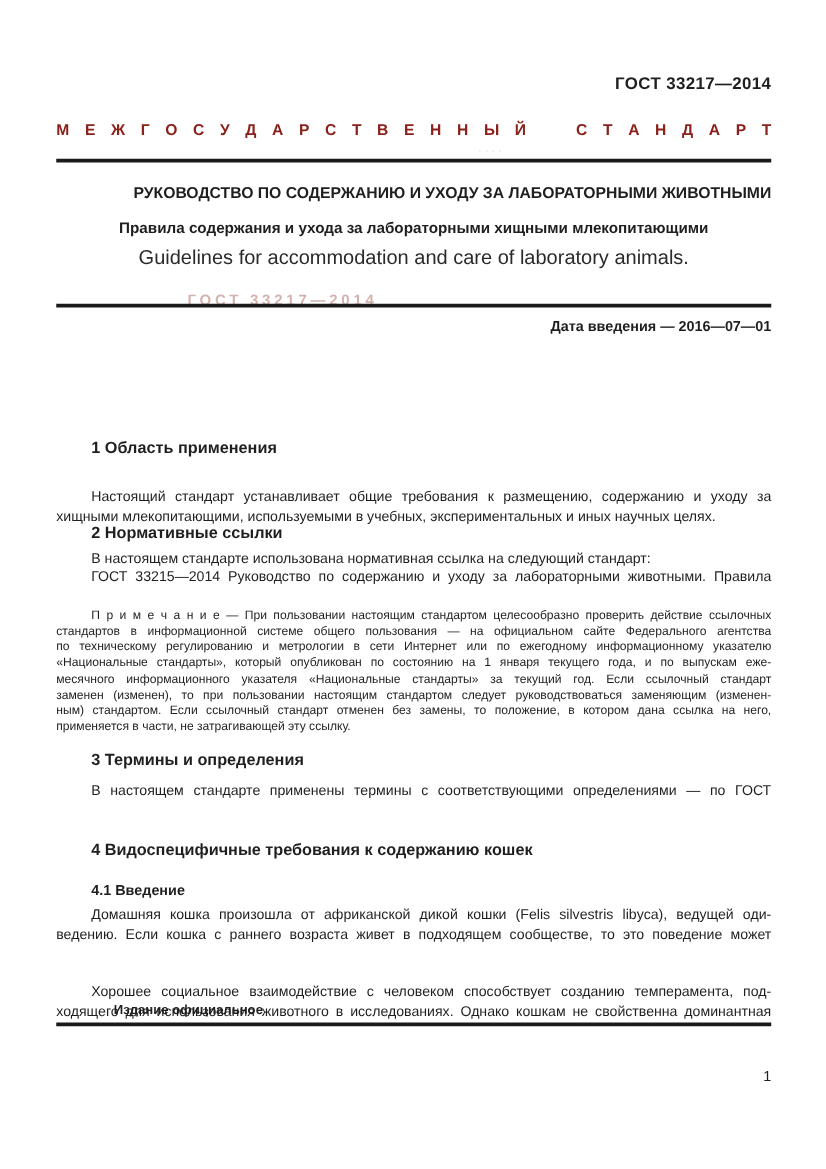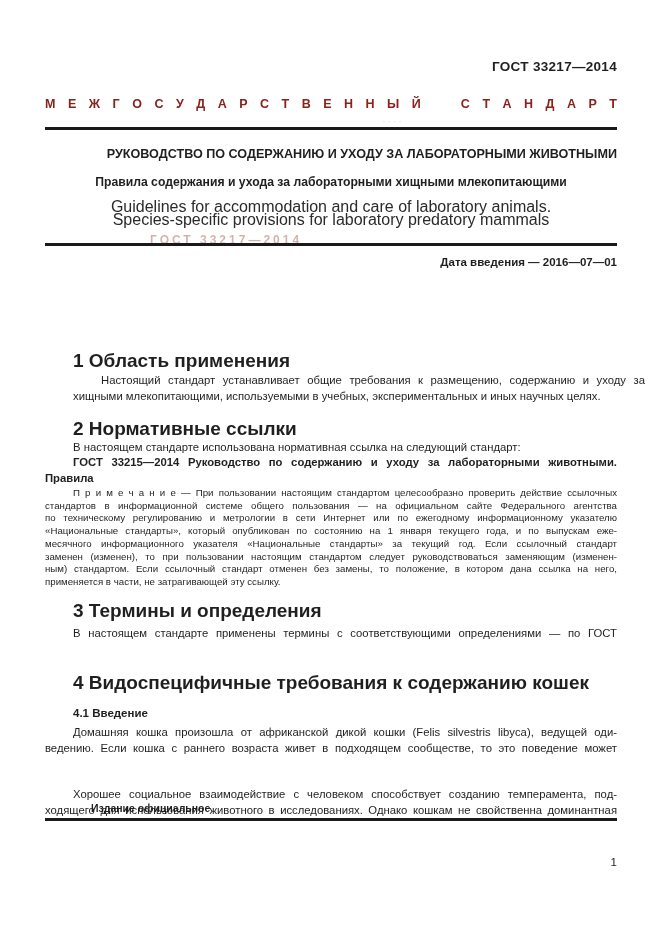--- a/index.html
+++ b/index.html
@@ -12,25 +12,25 @@
   .std-type{top:97px;display:flex;justify-content:space-between;font-weight:bold;font-size:12.5px;color:#8a211b;}
   .std-type .sp{width:15px;}
   .rule{height:3px;background:#1a1a1a;z-index:3;}
   .rule1{top:127px;}
   .rule2{top:243px;}
   .rule3{top:818px;height:2.5px;}
   .title-main{top:147px;text-align:right;font-weight:bold;font-size:12.6px;}
   .title-sub{top:175px;text-align:center;font-weight:bold;font-size:12.2px;}
   .title-en{top:200px;text-align:center;font-size:16px;line-height:13px;color:#2a2a2a;}
   .date-line{top:256px;text-align:right;font-weight:bold;font-size:11.5px;}
-  .h-num{font-weight:bold;font-size:19px;padding-left:28px;box-sizing:border-box;}
+  .h-num{font-weight:bold;font-size:13px;padding-left:28px;box-sizing:border-box;}
   .h1{top:350px;} .h2{top:418px;} .h3{top:600px;} .h4{top:672px;}
   .sub-h{top:707px;font-weight:bold;font-size:11.5px;padding-left:28px;box-sizing:border-box;}
   .para{font-size:11.3px;line-height:15.5px;}
-  .p1{top:373px;margin-left:28px;} .p2a{top:440px;} .p2b{top:455px;font-weight:bold;}
+  .p1{top:391px;} .p2a{top:440px;} .p2b{top:455px;}
   .note{top:487px;font-size:9.7px;line-height:12.7px;}
   .p3{top:626px;} .p4{top:725px;} .p5{top:787px;}
   .pline{text-align:justify;text-align-last:justify;}
   .pline.first{text-indent:28px;}
   .pline.last{text-align-last:left;}
   .edition{top:802px;font-weight:bold;font-size:10.5px;margin-left:46px;}
   .pagenum{top:856px;text-align:right;font-size:11.5px;}
   .ghost{position:absolute;z-index:1;color:rgba(145,62,52,.40);font-weight:bold;pointer-events:none;}
   .ghost1{left:150px;top:233px;font-size:12px;letter-spacing:3px;filter:blur(.6px);}
   .ghost2{left:252px;top:806px;font-size:9px;letter-spacing:4px;opacity:.55;filter:blur(.7px);}
@@ -75,21 +75,20 @@
 
   <div class="abs rule rule1"></div>
 
   <span class="ghost ghost3">····</span>
 
   <div class="abs title-main">РУКОВОДСТВО ПО СОДЕРЖАНИЮ И УХОДУ ЗА ЛАБОРАТОРНЫМИ ЖИВОТНЫМИ</div>
   <div class="abs title-sub">Правила содержания и ухода за лабораторными хищными млекопитающими</div>
 
   <div class="abs title-en">
     <div>Guidelines for accommodation and care of laboratory animals.</div>
-    <div>Species-specific provisions for laboratory predatory mammals</div>
   </div>
 
   <span class="ghost ghost1">ГОСТ 33217—2014</span>
   <div class="abs rule rule2"></div>
 
   <div class="abs date-line">Дата введения — 2016—07—01</div>
 
   <div class="abs h-num h1">1 Область применения</div>
   <div class="abs para p1">
       <div class="pline first">Настоящий стандарт устанавливает общие требования к размещению, содержанию и уходу за</div>

